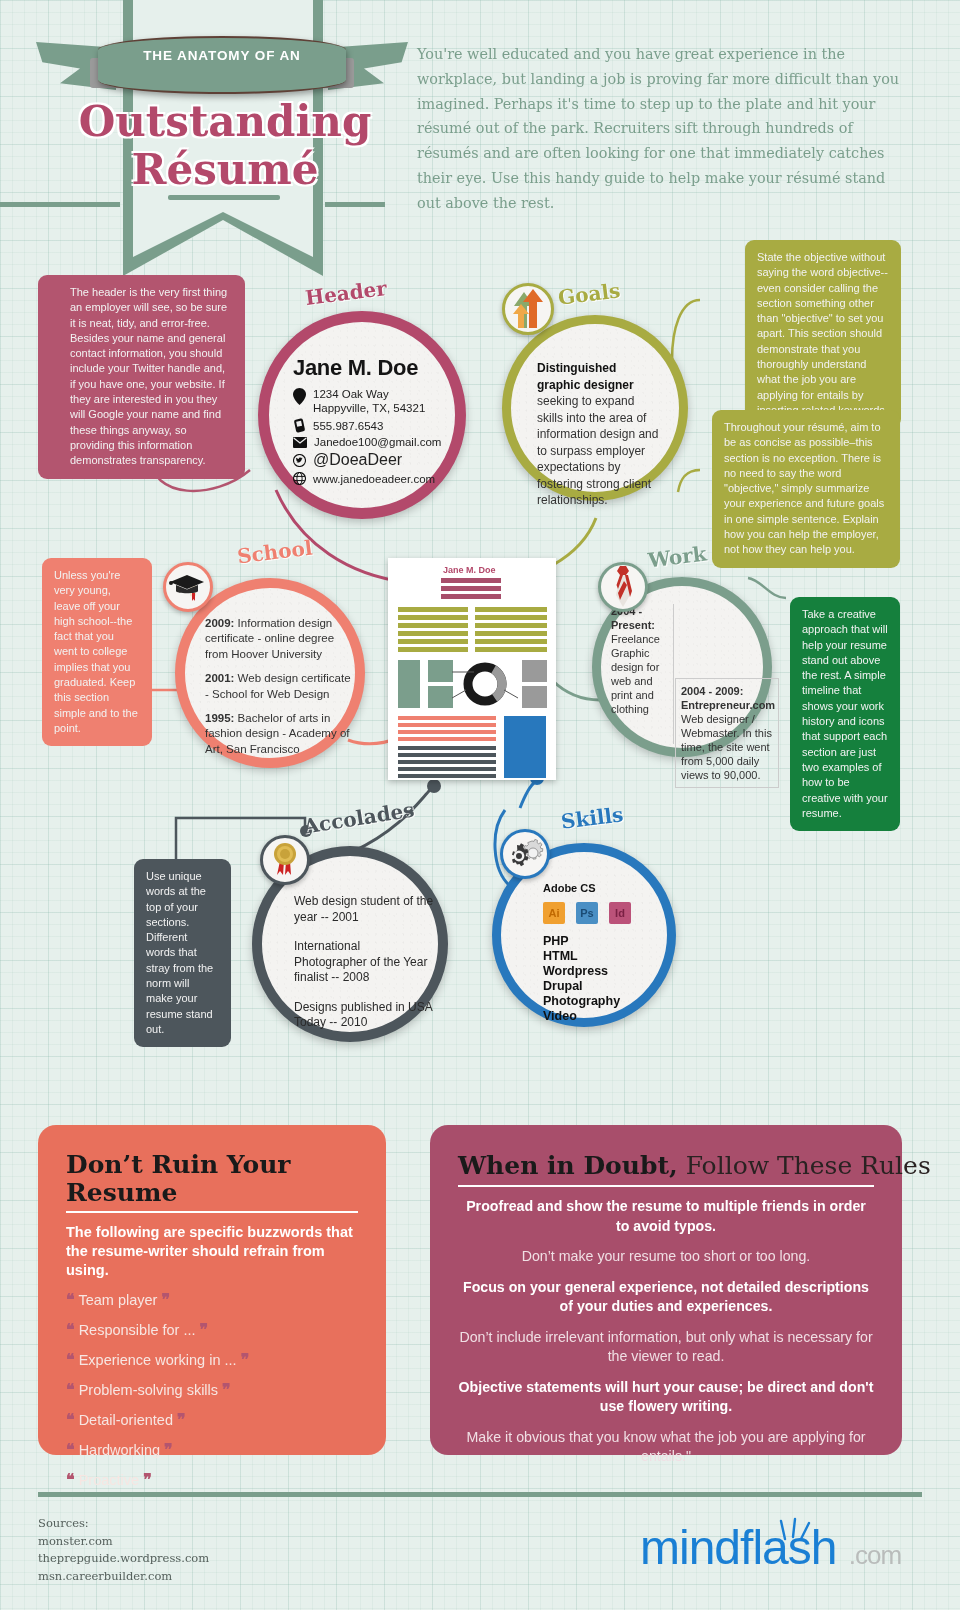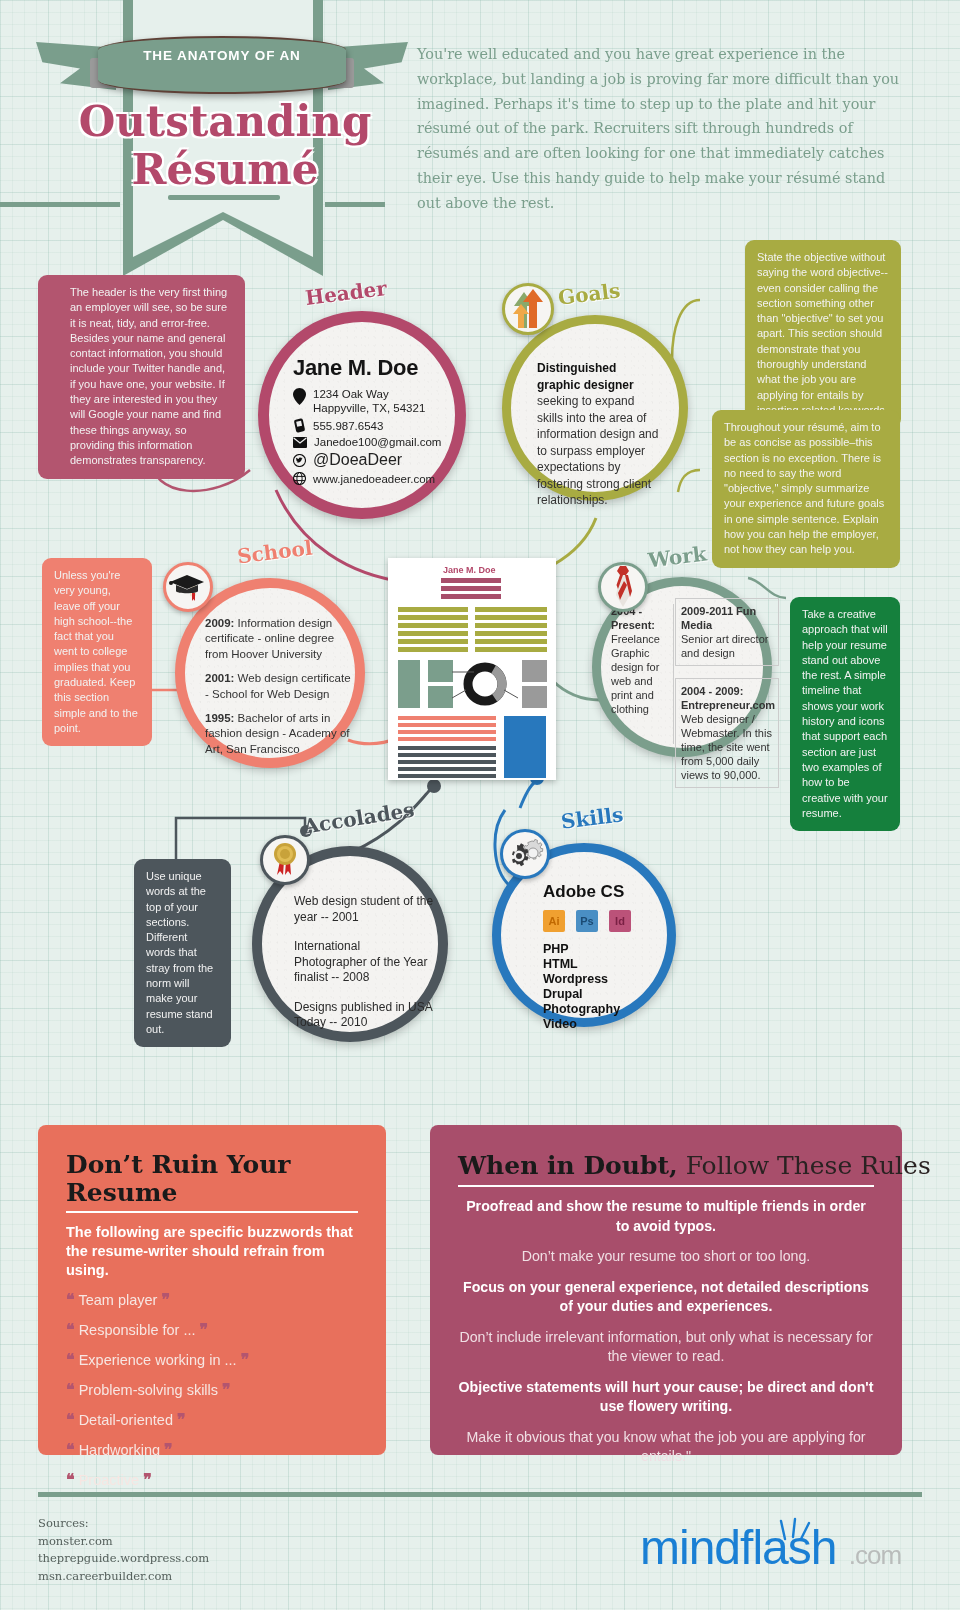--- a/index.html
+++ b/index.html
@@ -63,21 +63,21 @@
         background-image:radial-gradient(circle at 22% 28%,rgba(0,0,0,.045) 0 1px,transparent 1px),
                          radial-gradient(circle at 68% 62%,rgba(0,0,0,.04) 0 1px,transparent 1px);
         background-size:7px 7px,9px 9px;}
   .circ>*{position:relative;}
   .seclabel{font-family:"DejaVu Serif",serif;font-weight:bold;font-size:20px;
      text-shadow:1px 1px 0 rgba(255,255,255,.85);}
   .badge{border-radius:50%;background:#f6f5f3;box-shadow:0 2px 5px rgba(0,0,0,.28);
      display:flex;align-items:center;justify-content:center;}
 
   
-  .panel{border-radius:8px;box-sizing:border-box;padding:26px 28px;}
+  .panel{border-radius:18px;box-sizing:border-box;padding:26px 28px;}
   #panel-left{left:38px;top:1125px;width:348px;height:330px;background:#e8705c;}
   #panel-right{left:430px;top:1125px;width:472px;height:330px;background:#a84e6b;}
   .p-h1{font-family:"DejaVu Serif",serif;font-weight:bold;font-size:25px;color:#1a1a1a;line-height:28px;}
   .p-h2{font-family:"DejaVu Serif",serif;font-size:25px;color:#2a2222;line-height:30px;}
   .p-hr{height:2px;background:#fff;margin:4px 0 10px 0;}
   .p-lead{color:#fff;font-weight:bold;font-size:14.5px;line-height:19px;margin-bottom:12px;}
   .bz{color:#f7e6e2;font-size:14.5px;line-height:16px;margin-bottom:14px;}
   .qm{color:#b3556f;font-weight:bold;font-size:16px;font-family:"DejaVu Serif",serif;}
   .rule{color:#f0dfe4;font-size:14.2px;line-height:19.5px;margin-bottom:11px;text-align:center;}
   .rule.bold{color:#fff;font-weight:bold;}
@@ -270,25 +270,20 @@
   <div class="bar" style="left:116px;top:158px;width:42px;height:62px;background:#2878bd;"></div>
 </div>
 
 <div class="abs seclabel" style="left:648px;top:545px;color:#7b9e8c;transform:rotate(-7deg);">Work</div>
 <div class="abs circ" style="left:592px;top:577px;width:180px;height:180px;border:9px solid #7b9e8c;">
   <div style="position:absolute;left:10px;top:18px;width:56px;font-size:11px;line-height:14px;color:#333;
               border-right:1px solid #ccc;padding-right:6px;min-height:140px;">
     <b>2004 - Present:</b>
     <span>Freelance Graphic design for web and print and clothing</span>
   </div>
-  <div style="position:absolute;left:74px;top:12px;width:104px;font-size:11px;line-height:14px;color:#333;
-              border:1px solid #ccc;padding:5px 5px;box-sizing:border-box;">
-    <b>2009-2011 Fun Media</b>
-    <div>Senior art director and design</div>
-  </div>
   <div style="position:absolute;left:74px;top:92px;width:104px;font-size:11px;line-height:14px;color:#333;
               border:1px solid #ccc;padding:5px 5px;box-sizing:border-box;">
     <b>2004 - 2009: Entrepreneur.com</b>
     <div>Web designer / Webmaster. In this time, the site went from 5,000 daily views to 90,000.</div>
   </div>
 </div>
 <div class="abs badge" style="left:598px;top:562px;width:44px;height:44px;border:3px solid #7b9e8c;">
   <svg width="22" height="42" viewBox="0 0 22 42">
     <path d="M8 0h6l3 5-3 4H8L5 5z" fill="#c23028"></path>
     <path d="M8 9h6l4 20-7 12-7-12z" fill="#e8e4df"></path>
@@ -312,21 +307,21 @@
     <path d="M16 20h4l1 14-3-4-3 4z" fill="#c22"></path>
     <circle cx="15" cy="13" r="11" fill="#c8a23a"></circle>
     <circle cx="15" cy="13" r="8" fill="#e0bc55"></circle>
     <circle cx="15" cy="13" r="5" fill="#c8a23a"></circle>
   </svg>
 </div>
 
 <div class="abs seclabel" style="left:561px;top:806px;color:#2878bd;transform:rotate(-7deg);">Skills</div>
 <div class="abs circ" style="left:492px;top:843px;width:184px;height:184px;border:9px solid #2878bd;">
   <div style="position:absolute;left:42px;top:30px;width:130px;">
-    <div style="font-size:17px;font-weight:bold;color:#111;margin-bottom:8px;">Adobe CS</div>
+    <div style="font-size:11px;font-weight:bold;color:#111;margin-bottom:8px;">Adobe CS</div>
     <div style="display:flex;gap:11px;margin-bottom:10px;">
       <div style="width:22px;height:22px;background:#f0a030;border-radius:2px;color:#c06800;font-size:11px;font-weight:bold;display:flex;align-items:center;justify-content:center;">Ai</div>
       <div style="width:22px;height:22px;background:#4a8fc4;border-radius:2px;color:#1b4b74;font-size:11px;font-weight:bold;display:flex;align-items:center;justify-content:center;">Ps</div>
       <div style="width:22px;height:22px;background:#bb5279;border-radius:2px;color:#7a2044;font-size:11px;font-weight:bold;display:flex;align-items:center;justify-content:center;">Id</div>
     </div>
     <div style="font-size:12.5px;font-weight:bold;line-height:15px;color:#111;">
       <div>PHP</div>
       <div>HTML</div>
       <div>Wordpress</div>
       <div>Drupal</div>

